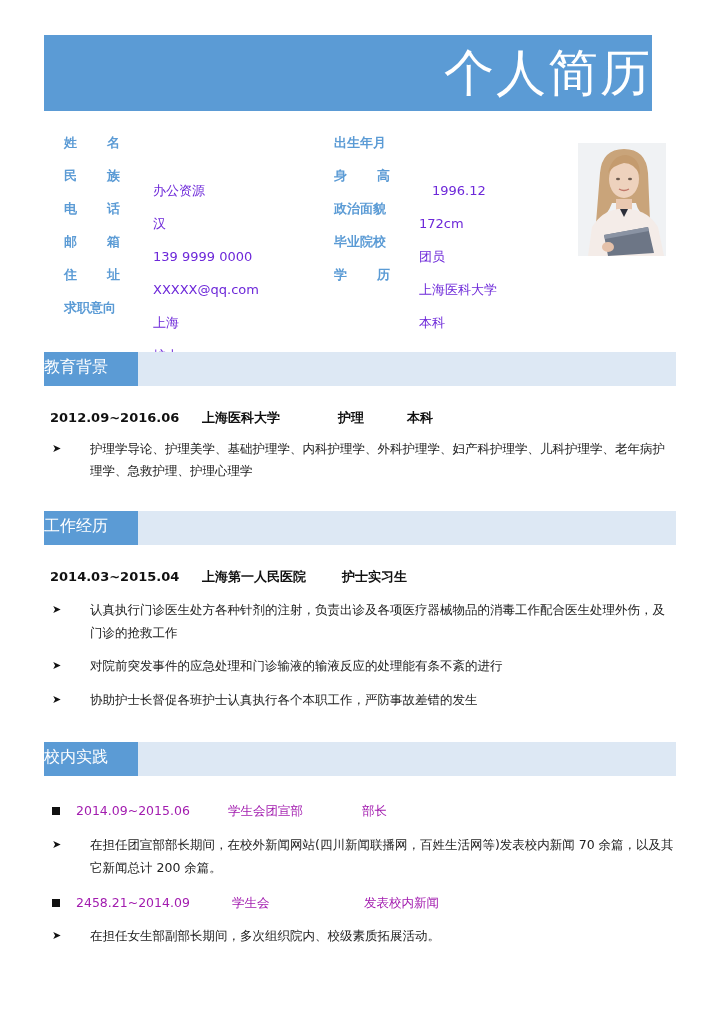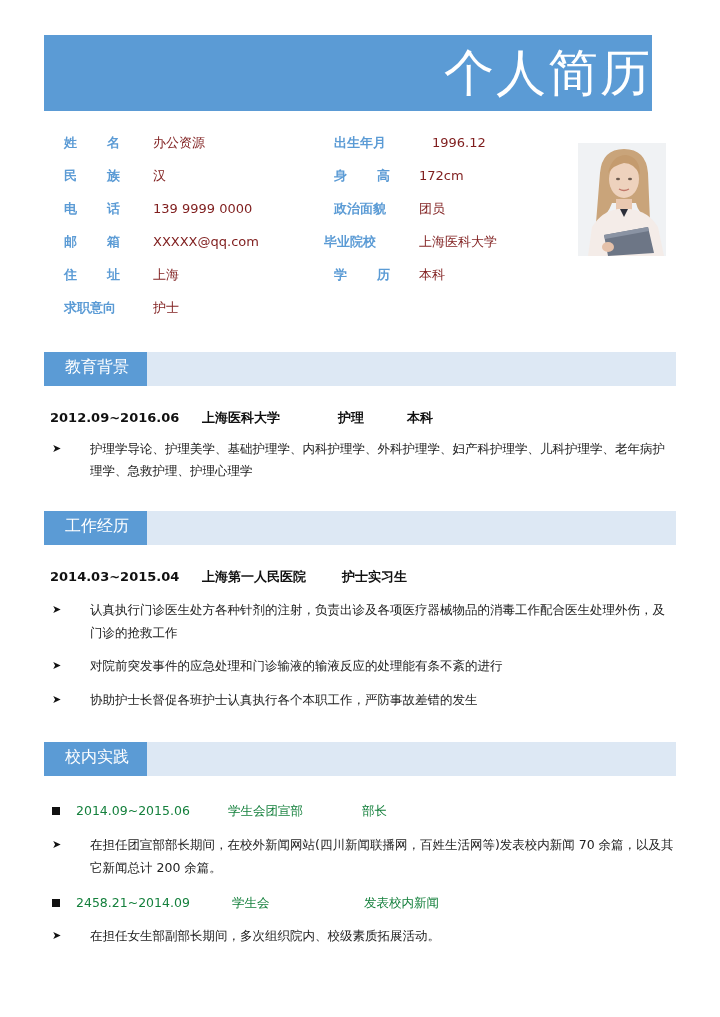--- a/index.html
+++ b/index.html
@@ -9,47 +9,47 @@
     .title-bar {
       position: absolute; left: 44px; top: 35px; width: 608px; height: 76px;
       background: #5b9bd5; color: #fff; text-align: right;
       font-size: 50px; line-height: 76px; letter-spacing: 2px;
     }
 
     .info { position: absolute; left: 0; top: 0; }
     .info-row { position: absolute; height: 20px; font-size: 13px; line-height: 20px; }
     .info-label { position: absolute; color: #5b9bd5; font-weight: bold; width: 56px; display: flex; justify-content: space-between; }
     .info-label.full { justify-content: flex-start; }
-    .info-value { position: absolute; color: #7f1d1d; white-space: nowrap; }
+    .info-value { position: absolute; color: #6d28d9; white-space: nowrap; margin-top: 48px; }
 
     .photo {
       position: absolute; left: 578px; top: 143px; width: 88px; height: 113px;
       background: linear-gradient(180deg, #f1f3f5 0%, #eef0f2 100%);
       overflow: hidden;
     }
     .photo svg { width: 100%; height: 100%; display: block; }
 
     .section-head {
       position: absolute; left: 44px; width: 632px; height: 34px;
       background: #dde8f4;
     }
     .section-head .tab {
-      position: absolute; left: 0; top: 0; width: 103px; height: 34px;
+      position: absolute; left: 0; top: 0; width: 94px; height: 34px;
       background: #5b9bd5; color: #fff; font-size: 16px; line-height: 30px;
-      padding-left: 21px;
+      padding-left: 0;
     }
 
     .entry-head { position: absolute; left: 50px; font-size: 13px; font-weight: bold; color: #111; white-space: nowrap; height: 20px; line-height: 20px; }
     .entry-head span { position: absolute; top: 0; }
 
     .bullet-line { position: absolute; left: 52px; width: 622px; font-size: 12.5px; line-height: 22px; color: #222; }
     .bullet-line .mark { position: absolute; left: 0; top: 0; width: 16px; font-size: 11px; color: #111; }
     .bullet-line .txt { display: block; margin-left: 38px; }
 
-    .sq-line { position: absolute; left: 52px; font-size: 12.5px; line-height: 20px; color: #15803d; white-space: nowrap; height: 20px; width: 600px; }
+    .sq-line { position: absolute; left: 52px; font-size: 12.5px; line-height: 20px; color: #a21caf; white-space: nowrap; height: 20px; width: 600px; }
     .sq-line .sq { position: absolute; left: 0; top: 6px; width: 8px; height: 8px; background: #111; }
     .sq-line span.cell { position: absolute; top: 0; }
   </style>
 </head>
 <body>
 
 <div class="title-bar">个人简历</div>
 
 <div class="info">
   <div class="info-row" style="top:133px;left:0;">
@@ -107,21 +107,21 @@
     </div>
     <div class="info-value" style="left:419px;">172cm</div>
   </div>
   <div class="info-row" style="top:199px;left:0;">
     <div class="info-label full" style="left:334px;text-align:center;">
       <span>政治面貌</span>
     </div>
     <div class="info-value" style="left:419px;">团员</div>
   </div>
   <div class="info-row" style="top:232px;left:0;">
-    <div class="info-label full" style="left:324px;">
+    <div class="info-label full" style="left:334px;">
       <span>毕业院校</span>
     </div>
     <div class="info-value" style="left:419px;">上海医科大学</div>
   </div>
   <div class="info-row" style="top:265px;left:0;">
     <div class="info-label" style="left:334px;">
       <span>学</span>
       <span>历</span>
     </div>
     <div class="info-value" style="left:419px;">本科</div>

